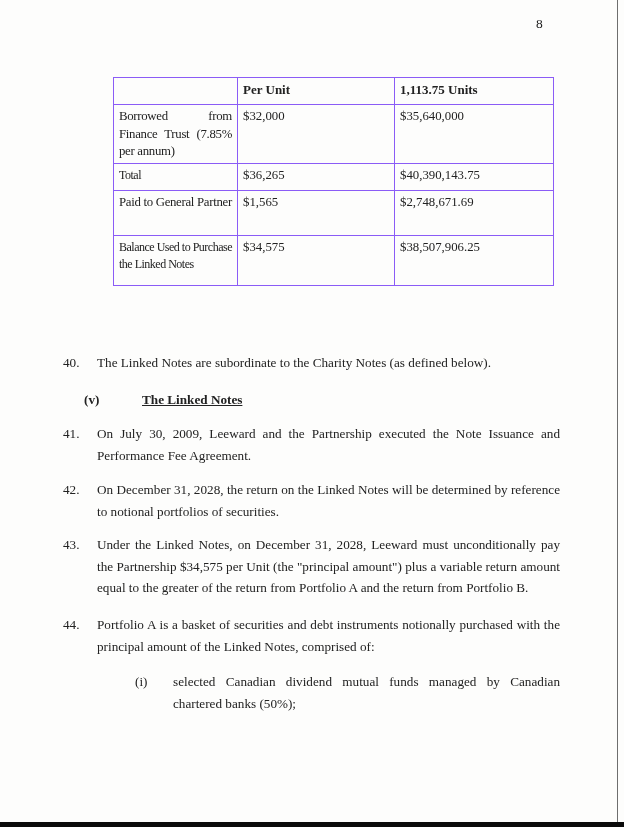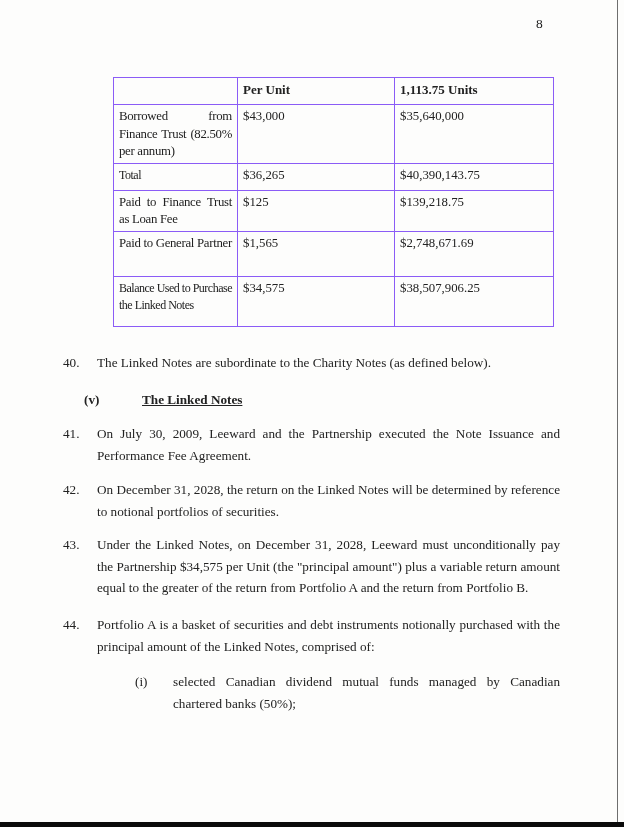--- a/index.html
+++ b/index.html
@@ -127,33 +127,28 @@
     </colgroup>
     <thead>
       <tr class="h-header">
         <th class="col-label-cell"></th>
         <th>Per Unit</th>
         <th>1,113.75 Units</th>
       </tr>
     </thead>
     <tbody>
       <tr class="h-r0">
-        <td class="col-label-cell">Borrowed from Finance Trust (82.50% per annum)</td>
-        <td>$43,000</td>
+        <td class="col-label-cell">Borrowed from Finance Trust (7.85% per annum)</td>
+        <td>$32,000</td>
         <td>$35,640,000</td>
       </tr>
       <tr class="h-r1 bold-row">
         <td class="col-label-cell">Total</td>
         <td>$36,265</td>
         <td>$40,390,143.75</td>
-      </tr>
-      <tr class="h-r2">
-        <td class="col-label-cell">Paid to Finance Trust as Loan Fee</td>
-        <td>$125</td>
-        <td>$139,218.75</td>
       </tr>
       <tr class="h-r3">
         <td class="col-label-cell">Paid to General Partner</td>
         <td>$1,565</td>
         <td>$2,748,671.69</td>
       </tr>
       <tr class="h-r4 bold-row">
         <td class="col-label-cell">Balance Used to Purchase the Linked Notes</td>
         <td>$34,575</td>
         <td>$38,507,906.25</td>

